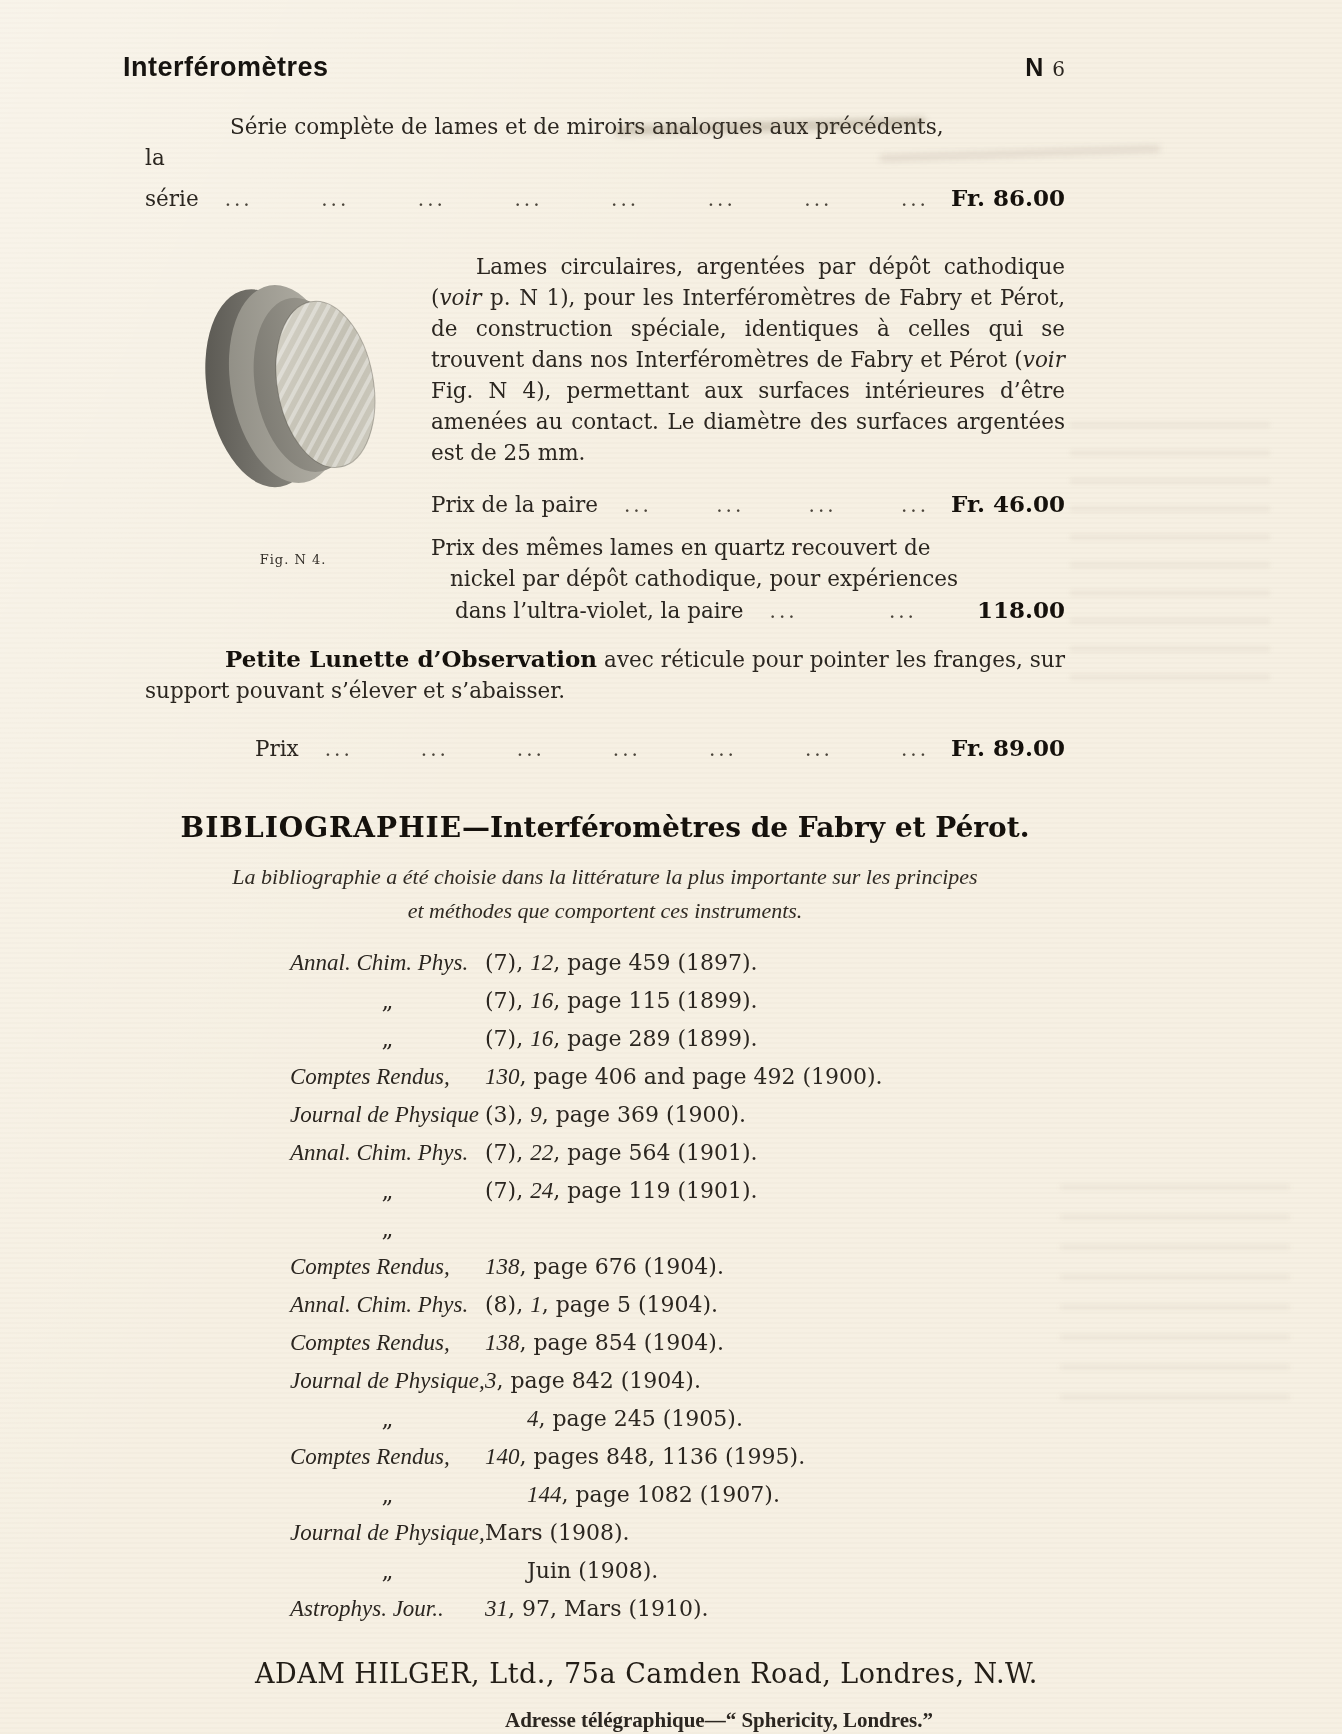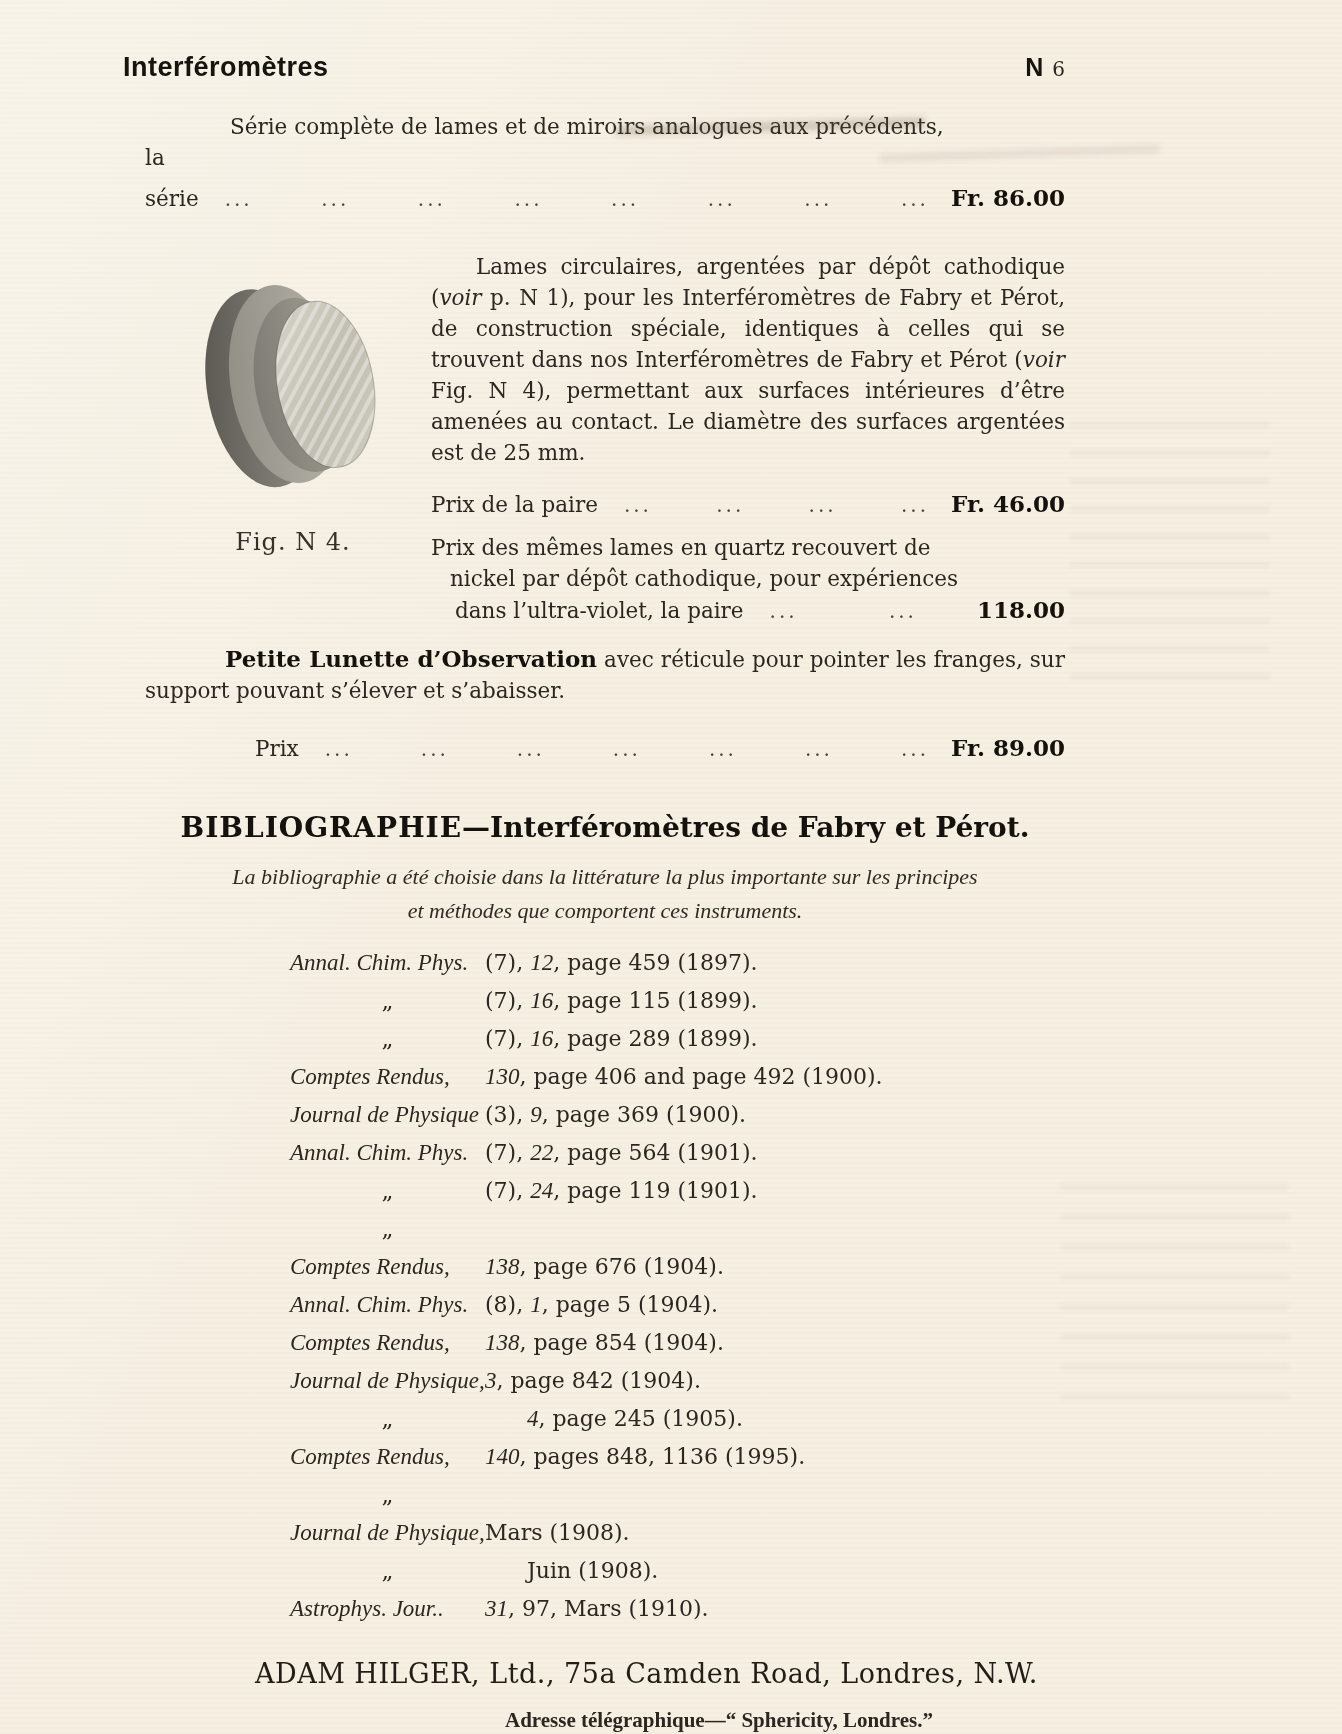--- a/index.html
+++ b/index.html
@@ -45,21 +45,21 @@
   .leader{flex:1;display:flex;justify-content:space-between;margin:0 22px 0 26px;overflow:hidden;}
   .leader span{letter-spacing:3px;color:#4a443a;font-size:20px;}
 
   .serie{margin-top:28px;}
   .serie .l1{text-indent:85px;width:800px;}
   .serie .row{margin-top:9px;}
 
   .lames{margin-top:36px;}
   .figure{float:left;width:240px;margin:6px 18px 0 28px;text-align:center;}
   .figure svg{display:block;margin:0 auto;}
-  .figcap{font-size:24px;margin-top:14px;color:#35302a;letter-spacing:1px;}
+  .figcap{font-size:13px;margin-top:31px;color:#35302a;letter-spacing:1px;}
   .lames p.par{margin:0;text-align:justify;text-indent:45px;}
   .pricerow1{margin:20px 0 0 280px;}
   .quartz{margin-top:11px;}
   .q1{margin-left:280px;}
   .q2{margin-left:305px;}
   .qrow{margin-top:0;}
   .qrow .qtext{margin-left:310px;}
   .qrow .leader{margin-right:60px;}
 
   .lunette{clear:both;padding-top:16px;}
@@ -264,20 +264,21 @@
           <div class="bib-row">
             <span class="bib-journal ditto">„</span>
             <span class="bib-detail ind"><span></span><span class="vol">4</span><span>, page 245 (1905).</span></span>
           </div>
           <div class="bib-row">
             <span class="bib-journal">Comptes Rendus,</span>
             <span class="bib-detail"><span></span><span class="vol">140</span><span>, pages 848, 1136 (1995).</span></span>
           </div>
           <div class="bib-row">
             <span class="bib-journal ditto">„</span>
+            <span class="bib-detail ind"><span></span><span class="vol">144</span><span>, page 1082 (1907).</span></span>
           </div>
           <div class="bib-row">
             <span class="bib-journal">Journal de Physique,</span>
             <span class="bib-detail"><span></span><span class="vol"></span><span>Mars (1908).</span></span>
           </div>
           <div class="bib-row">
             <span class="bib-journal ditto">„</span>
             <span class="bib-detail ind"><span></span><span class="vol"></span><span>Juin (1908).</span></span>
           </div>
           <div class="bib-row">

